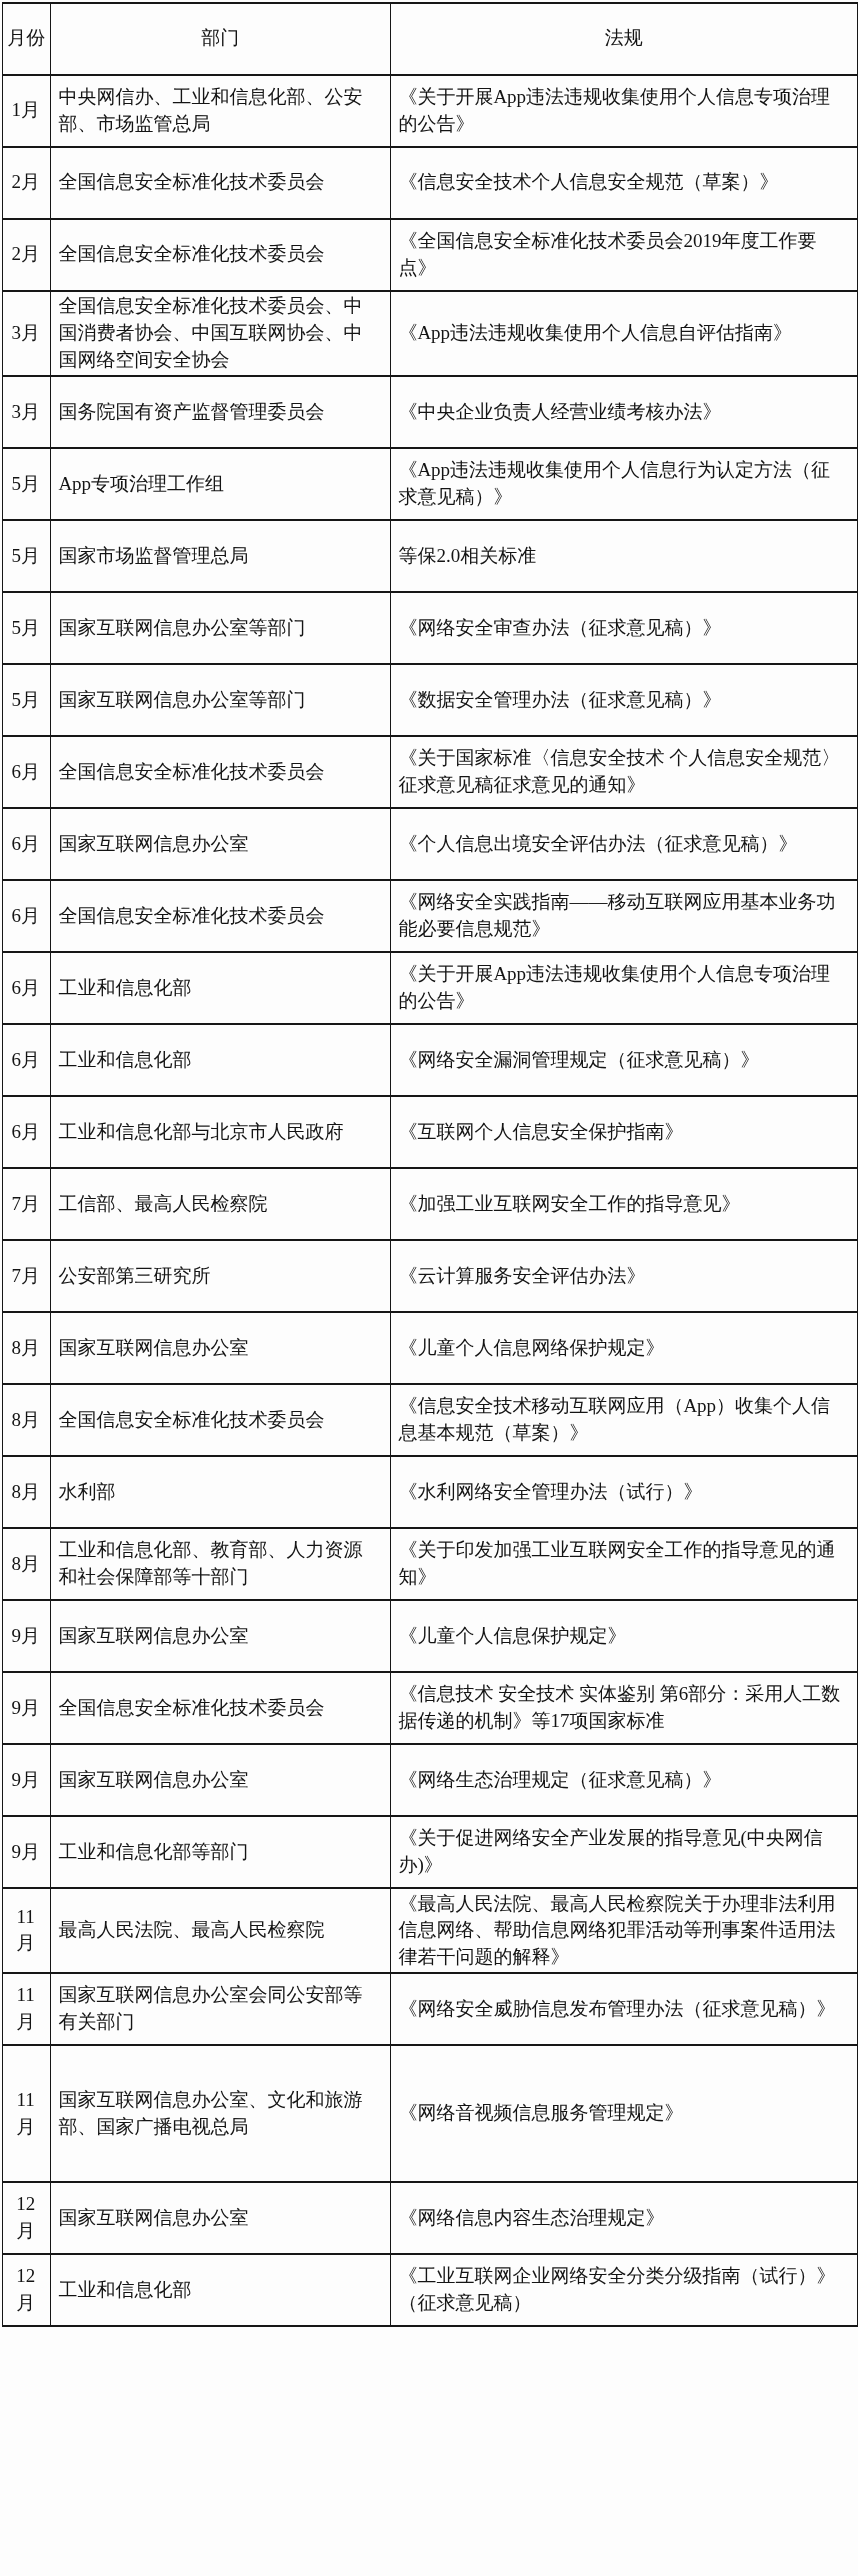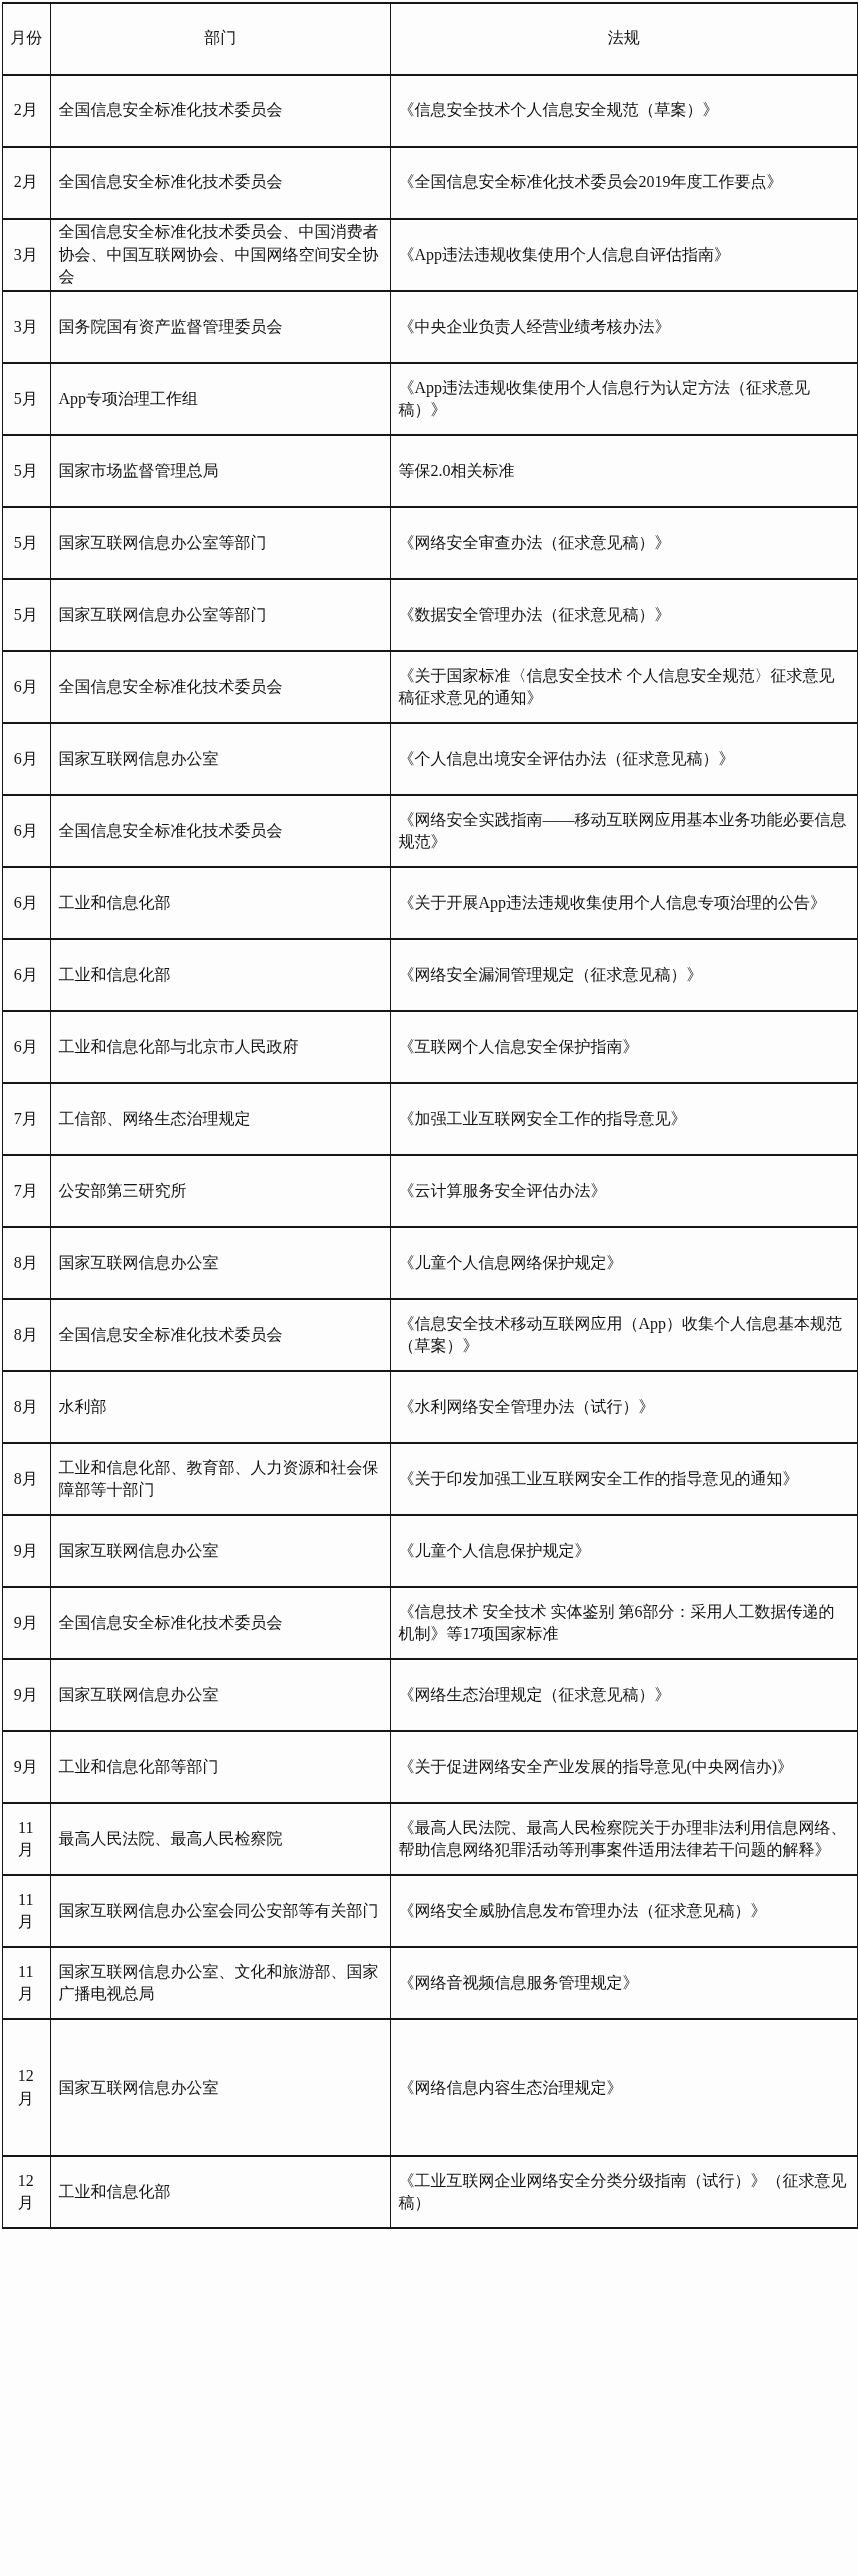--- a/index.html
+++ b/index.html
@@ -15,21 +15,21 @@
     height: 2576px;
     position: relative;
     background: #fdfdfd;
     overflow: hidden;
   }
   table.reg-table {
     border-collapse: collapse;
     table-layout: fixed;
     width: 855px;
     margin: 1.7px 0 0 1.7px;
-    font-size: 16px;
+    font-size: 19px;
     line-height: 1.4;
   }
   table.reg-table col.c1 { width: 48px; }
   table.reg-table col.c2 { width: 340px; }
   table.reg-table col.c3 { width: 467px; }
   table.reg-table th,
   table.reg-table td {
     border-left: 1.7px solid #161616;
     border-right: 1.7px solid #161616;
     border-top: 2.6px solid #161616;
@@ -66,20 +66,25 @@
     </colgroup>
     <thead>
       <tr>
         <th>月份</th>
         <th>部门</th>
         <th>法规</th>
       </tr>
     </thead>
     <tbody>
         <tr>
+    <td class="c-month">1月</td>
+    <td class="c-dept">中央网信办、工业和信息化部、公安部、市场监管总局</td>
+    <td class="c-reg">《关于开展App违法违规收集使用个人信息专项治理的公告》</td>
+  </tr>
+        <tr>
     <td class="c-month">2月</td>
     <td class="c-dept">全国信息安全标准化技术委员会</td>
     <td class="c-reg">《信息安全技术个人信息安全规范（草案）》</td>
   </tr>
         <tr>
     <td class="c-month">2月</td>
     <td class="c-dept">全国信息安全标准化技术委员会</td>
     <td class="c-reg">《全国信息安全标准化技术委员会2019年度工作要点》</td>
   </tr>
         <tr>
@@ -137,21 +142,21 @@
     <td class="c-dept">工业和信息化部</td>
     <td class="c-reg">《网络安全漏洞管理规定（征求意见稿）》</td>
   </tr>
         <tr>
     <td class="c-month">6月</td>
     <td class="c-dept">工业和信息化部与北京市人民政府</td>
     <td class="c-reg">《互联网个人信息安全保护指南》</td>
   </tr>
         <tr>
     <td class="c-month">7月</td>
-    <td class="c-dept">工信部、网络生态治理规定</td>
+    <td class="c-dept">工信部、最高人民检察院</td>
     <td class="c-reg">《加强工业互联网安全工作的指导意见》</td>
   </tr>
         <tr>
     <td class="c-month">7月</td>
     <td class="c-dept">公安部第三研究所</td>
     <td class="c-reg">《云计算服务安全评估办法》</td>
   </tr>
         <tr>
     <td class="c-month">8月</td>
     <td class="c-dept">国家互联网信息办公室</td>

